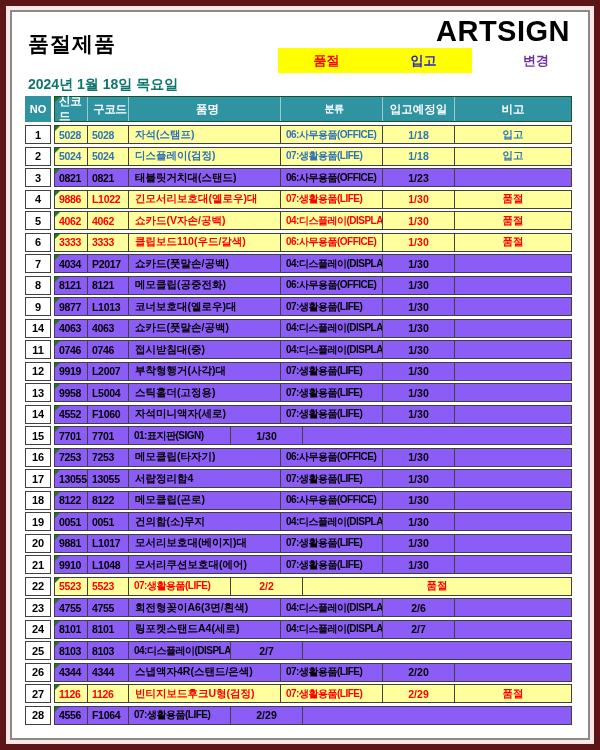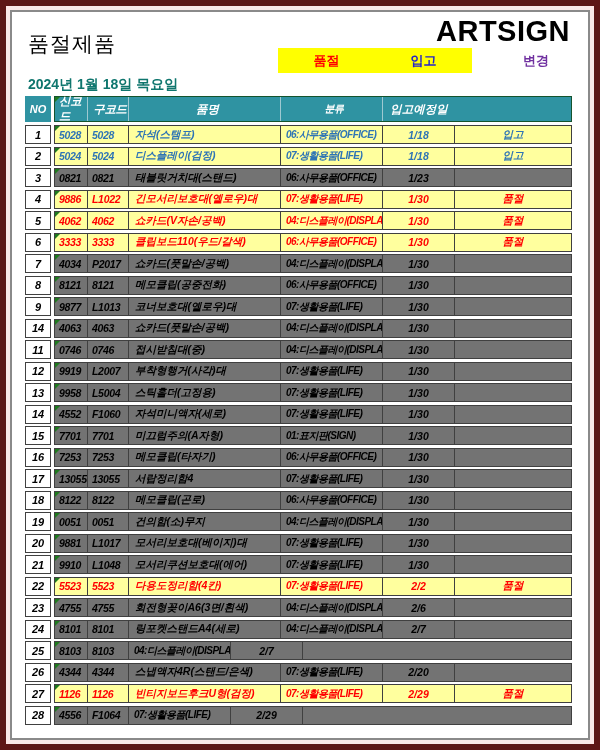--- a/index.html
+++ b/index.html
@@ -12,45 +12,45 @@
     background:#fbe7e7;
     padding:4px;
   }
   .panel {
     position:relative;
     width:100%; height:100%;
     background:#ffffff;
     border:2px solid #8a8a8a;
   }
 
-  .title { position:absolute; left:16px; top:18px; font-size:21px; font-weight:normal; color:#000; letter-spacing:1px; }
+  .title { position:absolute; left:16px; top:18px; font-size:21px; font-weight:bold; color:#000; letter-spacing:1px; }
   .logo  { position:absolute; right:18px; top:3px; font-size:29px; font-weight:bold; color:#000000; letter-spacing:0.5px; }
 
   .legend-bar {
     position:absolute; left:266px; top:36px; width:194px; height:25px;
     background:#ffff00; display:flex; align-items:center;
   }
   .legend-bar span { flex:1; text-align:center; font-size:13px; font-weight:bold; }
   .legend-soldout { color:#ff0000; }
   .legend-incoming { color:#2222cc; }
   .legend-changed {
     position:absolute; left:494px; top:40px; width:60px;
     font-size:13px; font-weight:bold; color:#7030a0; text-align:center;
   }
 
   .date { position:absolute; left:16px; top:64px; font-size:14px; font-weight:bold; color:#0f766e; }
 
   .sheet { position:absolute; left:13px; top:84px; width:547px; }
 
-  .trow { display:flex; margin-bottom:2.5px;font-style:italic; }
+  .trow { display:flex; margin-bottom:2.5px; }
   .no-cell {
     width:26px; margin-right:3px; flex:none;
     display:flex; align-items:center; justify-content:center;
   }
-  .rowbox { display:flex; flex:1; border:1px solid #404040; background:#737373; }
+  .rowbox { display:flex; flex:1; border:1px solid #404040; background:#8b5cf6; }
 
   
   .thead { height:26px; margin-bottom:3px; }
   .thead .no-cell {
     background:#2f93a2; border:1px solid #2f93a2;
     color:#fff; font-size:11px; font-weight:bold;
   }
   .thead .rowbox { border:1px solid #14532d; background:#2f93a2; }
   .hcell {
     background:#2f93a2; color:#fff; font-size:11.5px; font-weight:bold;
@@ -106,20 +106,21 @@
 
     <div class="sheet">
       <div class="trow thead">
         <div class="no-cell">NO</div>
         <div class="rowbox">
           <div class="hcell c-new">신코드</div>
           <div class="hcell c-old">구코드</div>
           <div class="hcell c-name">품명</div>
           <div class="hcell c-cat">분류</div>
           <div class="hcell c-due">입고예정일</div>
+          <div class="hcell c-note">비고</div>
         </div>
       </div>
       <div class="tbody" id="table-body">
   <div class="trow">
     <div class="no-cell">1</div>
     <div class="rowbox hl t-blue">
       <div class="cell c-new">5028</div>
       <div class="cell c-old">5028</div>
       <div class="cell c-name">자석(스탬프)</div>
       <div class="cell c-cat">06:사무용품(OFFICE)</div>
@@ -282,21 +283,20 @@
       <div class="cell c-due">1/30</div>
       <div class="cell c-note"></div>
     </div>
   </div>
 
   <div class="trow">
     <div class="no-cell">15</div>
     <div class="rowbox">
       <div class="cell c-new">7701</div>
       <div class="cell c-old">7701</div>
-      <div class="cell c-name">미끄럼주의(A자형)</div>
       <div class="cell c-cat">01:표지판(SIGN)</div>
       <div class="cell c-due">1/30</div>
       <div class="cell c-note"></div>
     </div>
   </div>
 
   <div class="trow">
     <div class="no-cell">16</div>
     <div class="rowbox">
       <div class="cell c-new">7253</div>
@@ -366,21 +366,20 @@
       <div class="cell c-due">1/30</div>
       <div class="cell c-note"></div>
     </div>
   </div>
 
   <div class="trow">
     <div class="no-cell">22</div>
     <div class="rowbox hl t-red">
       <div class="cell c-new">5523</div>
       <div class="cell c-old">5523</div>
-      <div class="cell c-name">다용도정리함(4칸)</div>
       <div class="cell c-cat">07:생활용품(LIFE)</div>
       <div class="cell c-due">2/2</div>
       <div class="cell c-note">품절</div>
     </div>
   </div>
 
   <div class="trow">
     <div class="no-cell">23</div>
     <div class="rowbox">
       <div class="cell c-new">4755</div>

